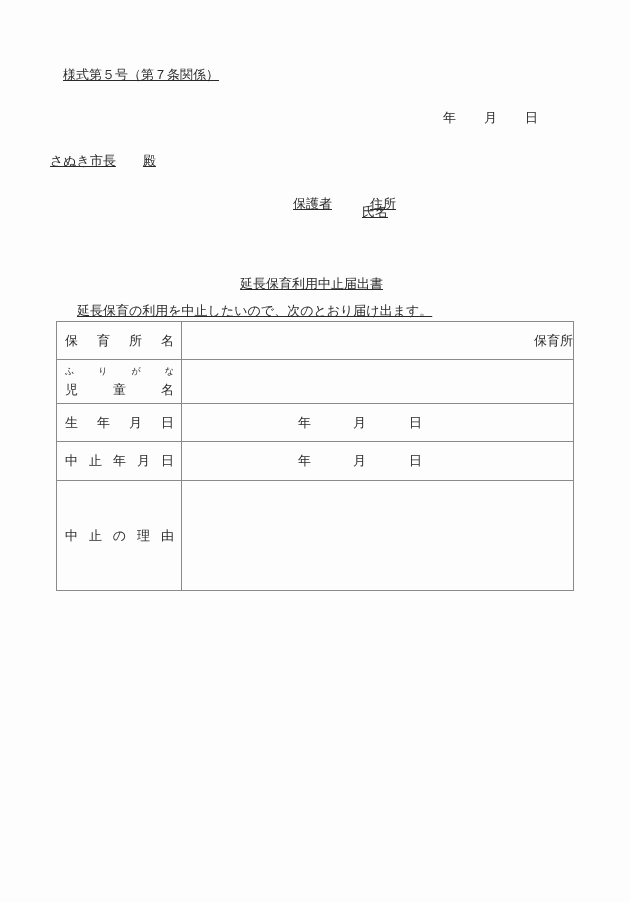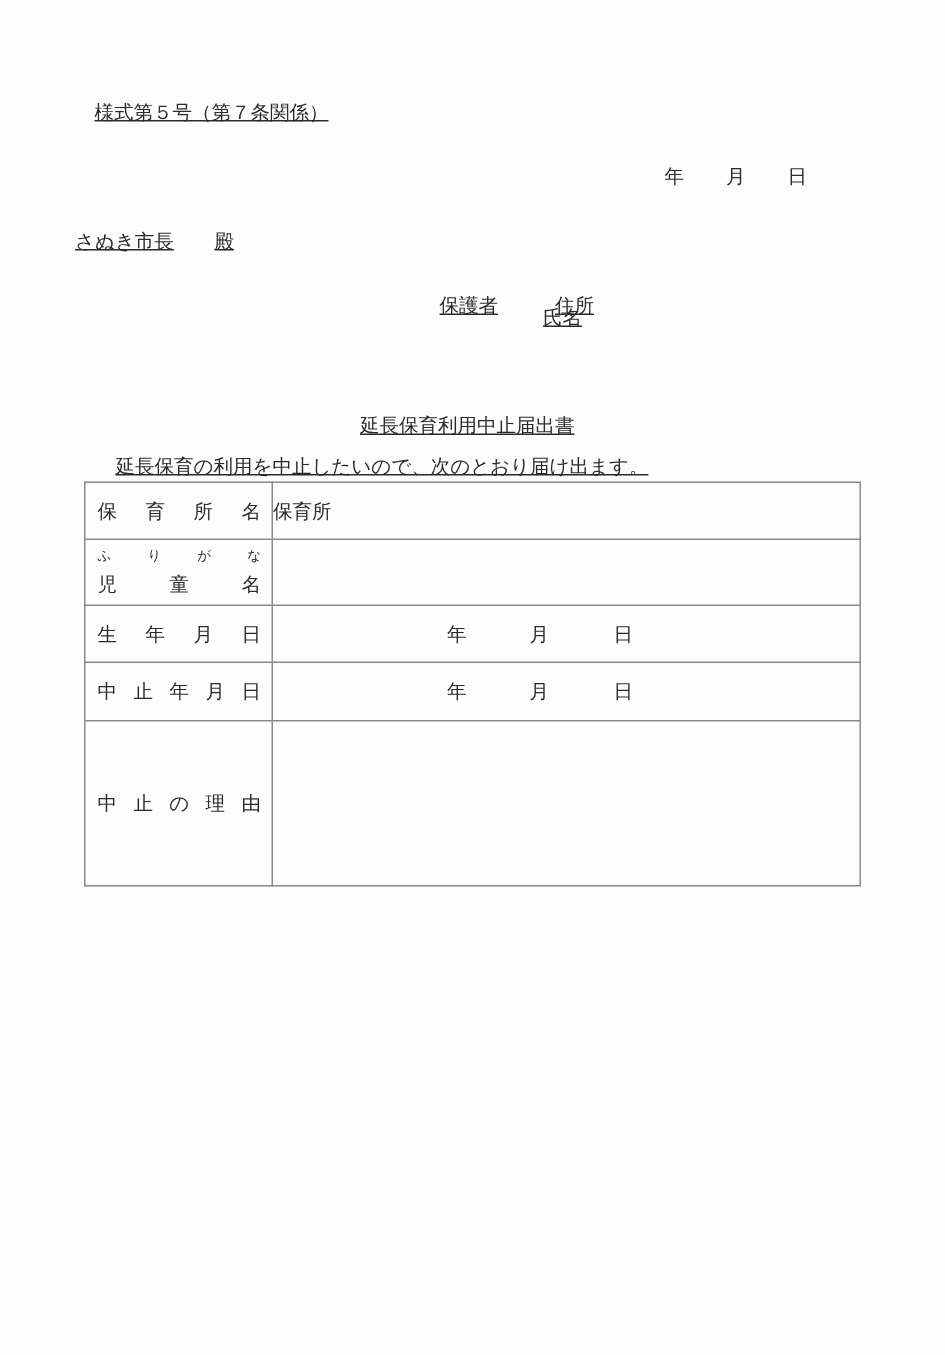--- a/index.html
+++ b/index.html
@@ -43,21 +43,21 @@
   .lbl {
     display: flex; justify-content: space-between;
     padding: 0 7px 0 8px;
   }
   .lbl-small {
     display: flex; justify-content: space-between;
     padding: 0 7px 0 8px;
     font-size: 9px;
     line-height: 12px;
   }
-  .val-center { text-align: left; }
+  .val-center { text-align: right; }
   .date-val { padding-left: 116px; }
   .date-val span { display: inline-block; }
   .date-val .g { width: 42px; }
   .date-val .g2 { width: 43px; }
 </style>
 </head>
 <body>
 
 <div class="abs" id="form-number">様式第５号（第７条関係）</div>
 

